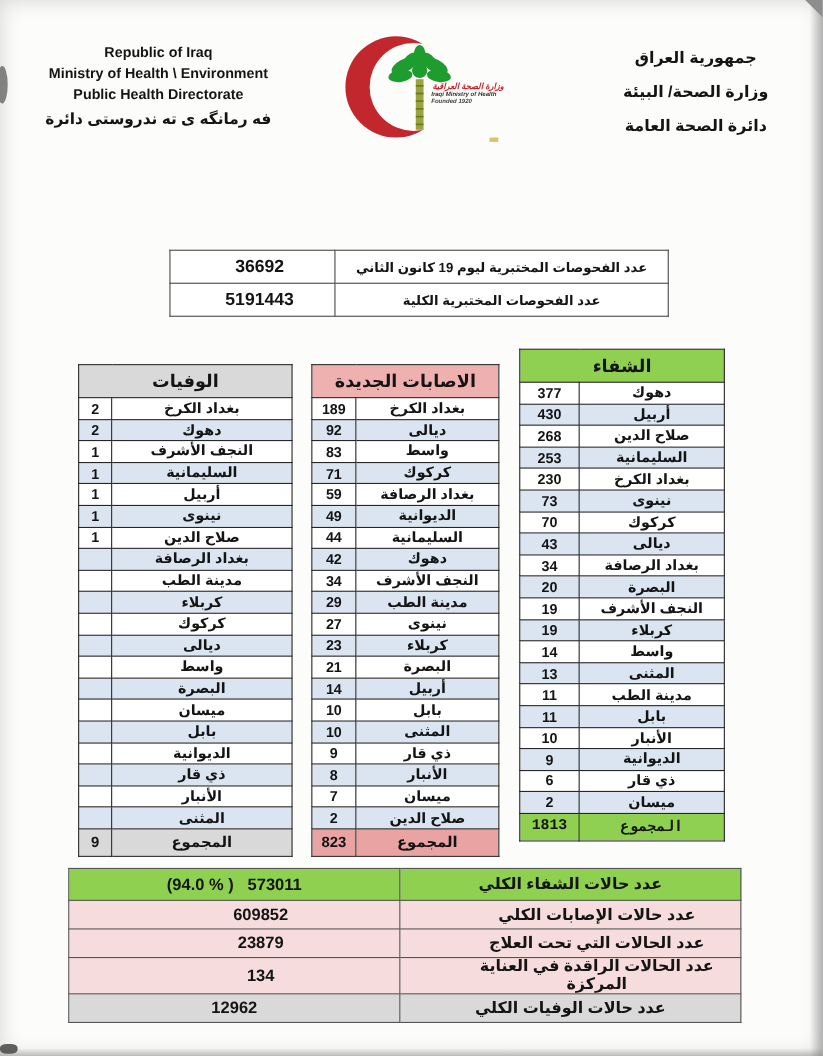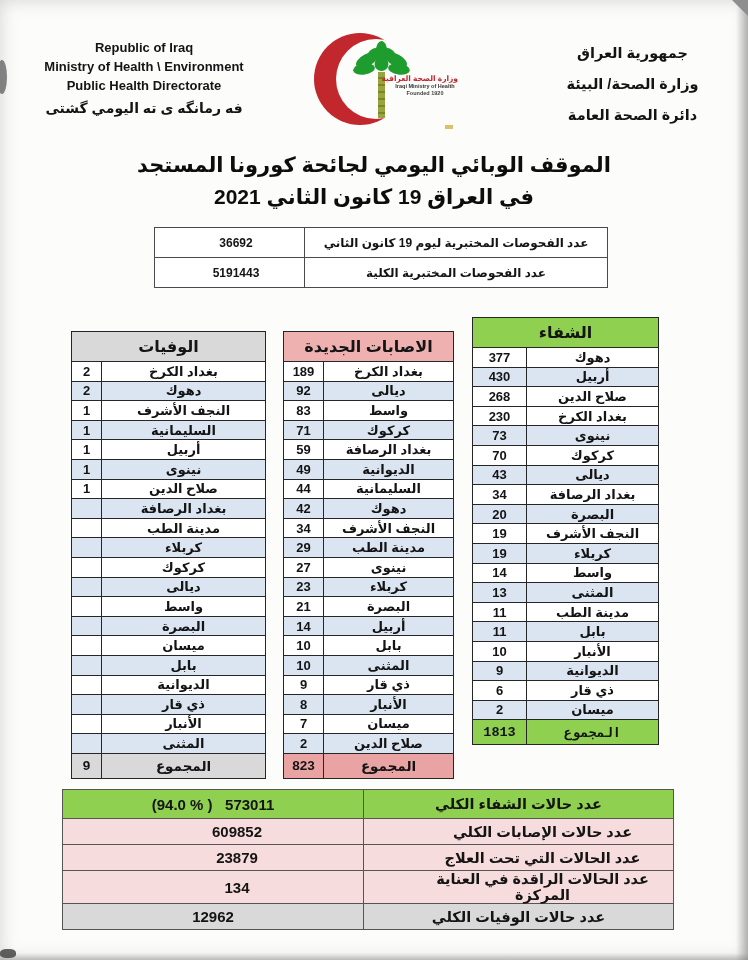--- a/index.html
+++ b/index.html
@@ -12,34 +12,34 @@
   }
 
   
   .hdr-en { position:absolute; left:28px; top:38px; width:232px; text-align:center;
             font-weight:bold; font-size:13px; line-height:19px; }
   .hdr-en .kurdish { font-size:14px; margin-top:4px; direction:rtl; }
   .hdr-ar { position:absolute; left:550px; top:38px; width:165px; text-align:center;
             font-weight:bold; font-size:14.5px; line-height:31px; direction:rtl; }
   .logo { position:absolute; left:308px; top:22px; width:150px; height:115px; }
   .logo svg { position:absolute; left:0; top:0; }
-  .logo-text { position:absolute; left:84px; top:52px; width:66px; text-align:center; line-height:1.25; }
+  .logo-text { position:absolute; left:84px; top:52px; width:66px; line-height:1.25;font-style:italic; }
   .logo-text .l1 { color:var(--crescent_red); font-weight:bold; font-size:7.5px; direction:rtl; white-space:nowrap; }
   .logo-text .l2 { color:#333; font-weight:bold; font-size:5.5px; white-space:nowrap; }
   .logo-text .l3 { color:#444; font-weight:bold; font-size:5.5px; white-space:nowrap; }
 
   
   .title { position:absolute; top:149px; left:0; right:0; text-align:center;
            direction:rtl; font-weight:bold; font-size:21px; line-height:32px; color:#0d0d0d; }
 
   
   table { border-collapse:collapse; }
   .tests { position:absolute; left:154px; top:227px; width:454px; table-layout:fixed; }
   .tests td { border:1.6px solid #4a4a4a; height:30px; font-weight:bold; text-align:center; background:#fff; }
-  .tests .val { width:150px; font-size:12px;padding-left:13px; }
+  .tests .val { width:150px; font-size:16px;padding-left:13px; }
   .tests .lbl { direction:rtl; font-size:12px; }
 
   
   .gov-table { position:absolute; table-layout:fixed; background:#fff;margin-top:34px; }
   .gov-table th, .gov-table td { border:1.3px solid #262626; font-weight:bold; text-align:center; overflow:hidden; }
   .gov-table th { height:30px; font-size:16px; }
   .gov-table tbody td { height:19.6px; font-size:13px; }
   .gov-table tfoot td { height:25px; font-size:13.5px; }
   .gov-table .gov { direction:rtl; }
   .gov-table tbody tr.stripe td { background:var(--stripe_blue); }
@@ -79,21 +79,21 @@
 </style>
 </head>
 <body>
 
 <div class="page">
 
   <div class="hdr-en">
     <div>Republic of Iraq</div>
     <div>Ministry of Health \ Environment</div>
     <div>Public Health Directorate</div>
-    <div class="kurdish">فه رمانگه ی ته اليومي گشتی</div>
+    <div class="kurdish">فه رمانگه ی ته ندروستی دائرة</div>
   </div>
 
   <div class="logo">
     <svg width="150" height="115" viewBox="0 0 150 115">
       <circle cx="52" cy="57" r="46" fill="#c1272d"></circle>
       <circle cx="68" cy="57" r="40" fill="#fcfcfa"></circle>
 
       <rect x="70" y="50" width="7" height="46" fill="#9aa43c"></rect>
       <path d="M70 56h7M70 63h7M70 70h7M70 77h7M70 84h7M70 91h7" stroke="#6f7a26" stroke-width="1.6"></path>
 
@@ -116,24 +116,20 @@
       <div class="l3">Founded 1920</div>
     </div>
   </div>
 
   <div class="hdr-ar">
     <div>جمهورية العراق</div>
     <div>وزارة الصحة/ البيئة</div>
     <div>دائرة الصحة العامة</div>
   </div>
 
-  <div class="title">
-    <div>الموقف الوبائي اليومي لجائحة كورونا المستجد</div>
-    <div>في العراق  19  كانون الثاني 2021</div>
-  </div>
 
   <table class="tests">
     <tbody>
         <tr>
       <td class="val">36692</td>
       <td class="lbl">عدد الفحوصات المختبرية  ليوم 19 كانون الثاني</td>
     </tr>
     <tr>
       <td class="val">5191443</td>
       <td class="lbl">عدد الفحوصات المختبرية الكلية</td>
@@ -357,20 +353,24 @@
           <td class="gov">دهوك</td>
         </tr>
         <tr class="stripe">
           <td class="val">430</td>
           <td class="gov">أربيل</td>
         </tr>
         <tr>
           <td class="val">268</td>
           <td class="gov">صلاح الدين</td>
         </tr>
+        <tr class="stripe">
+          <td class="val">253</td>
+          <td class="gov">السليمانية</td>
+        </tr>
         <tr>
           <td class="val">230</td>
           <td class="gov">بغداد الكرخ</td>
         </tr>
         <tr class="stripe">
           <td class="val">73</td>
           <td class="gov">نينوى</td>
         </tr>
         <tr>
           <td class="val">70</td>

